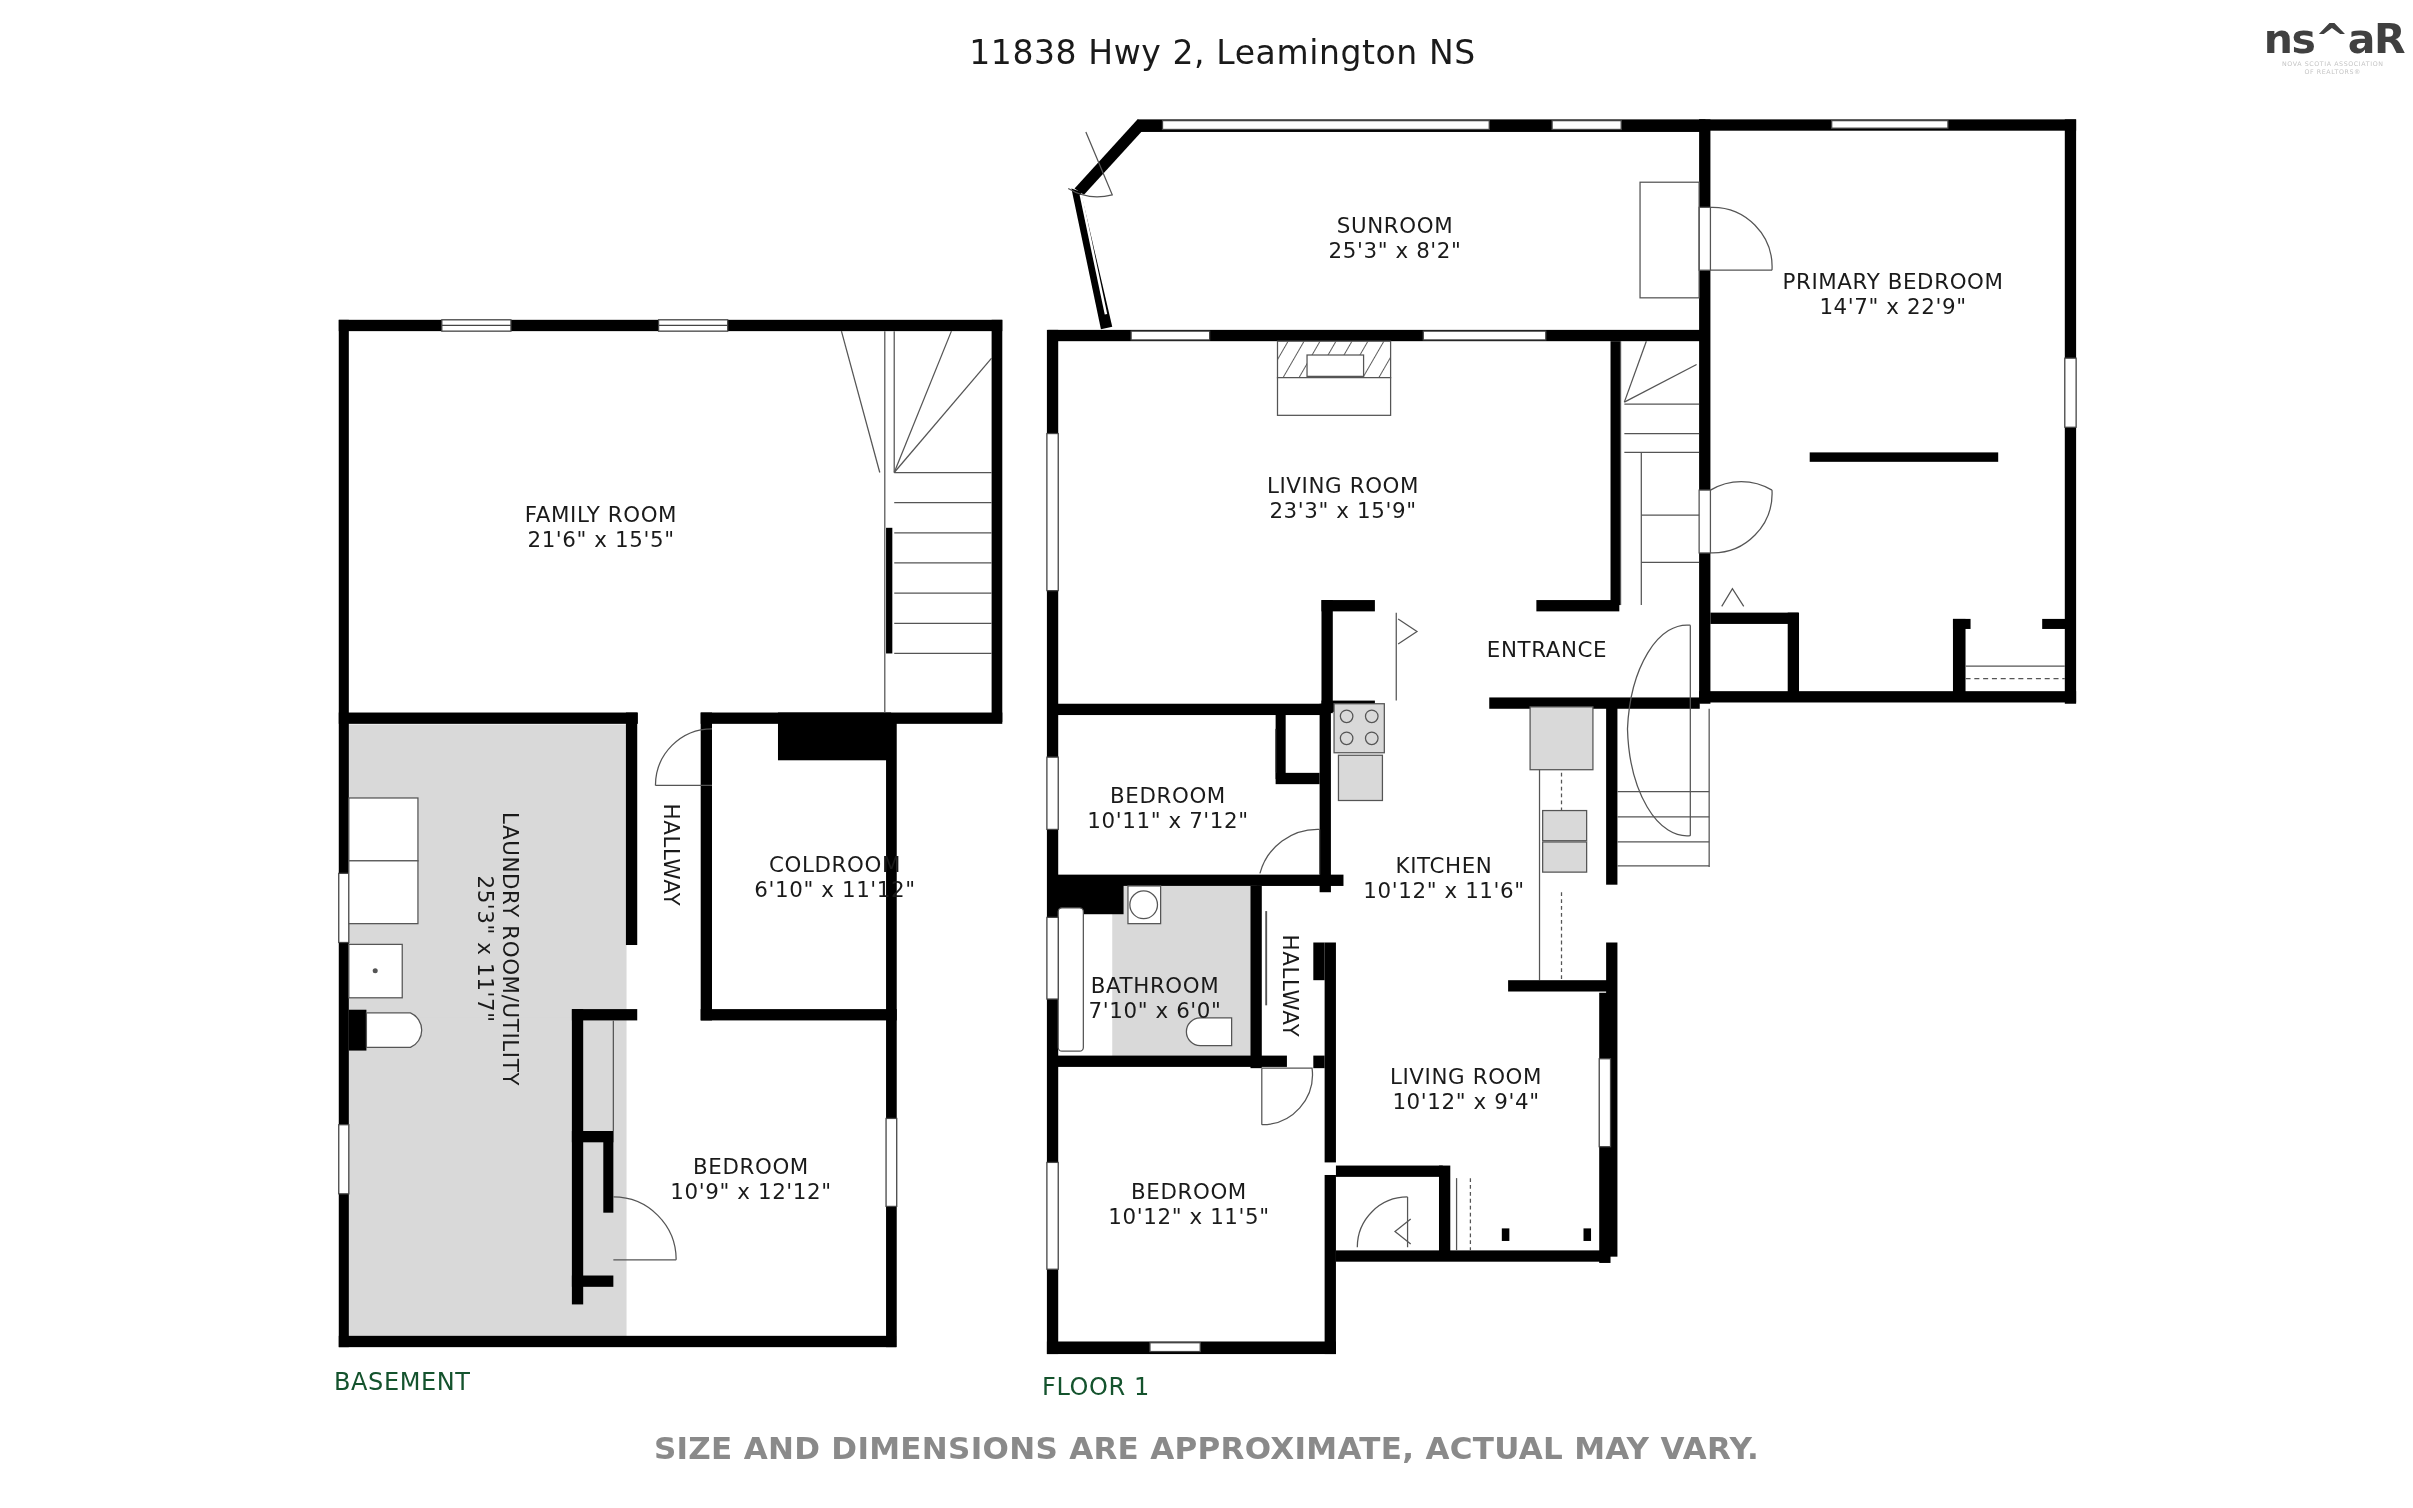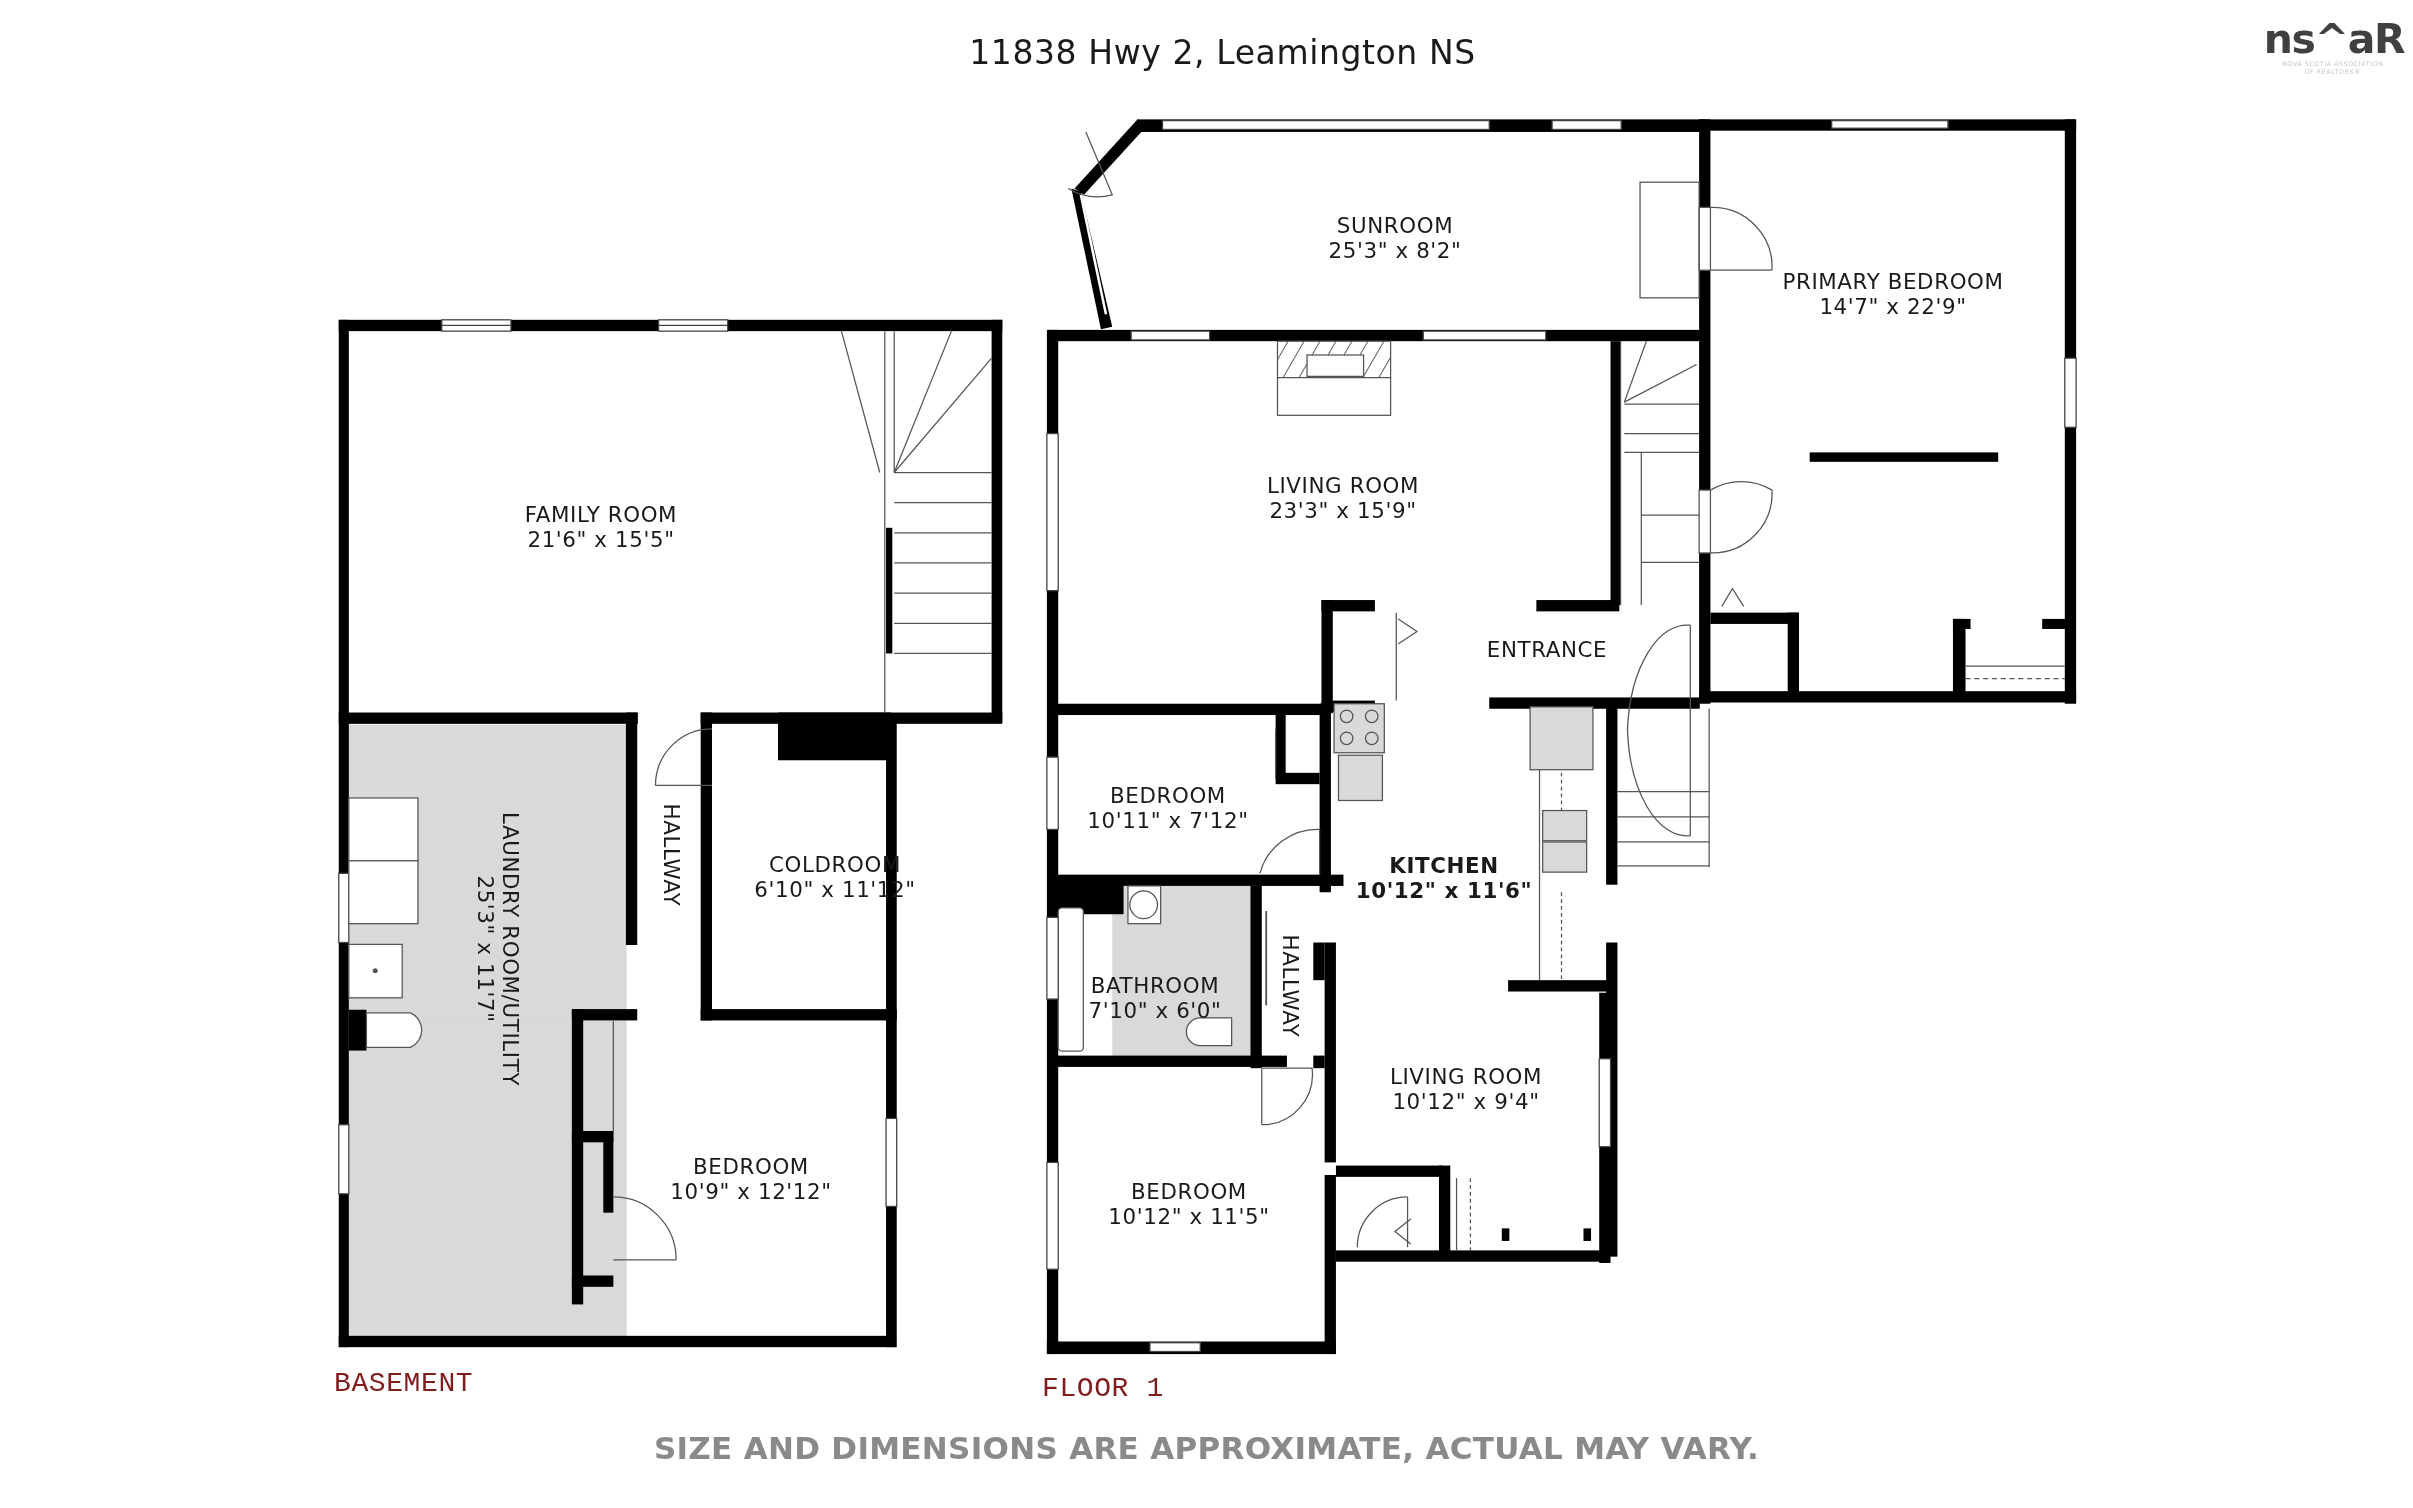--- a/index.html
+++ b/index.html
@@ -4,21 +4,21 @@
 <style>
   html, body { margin:0; padding:0; background:#ffffff; }
   body { width:2413px; height:1508px; position:relative; overflow:hidden; font-family:"DejaVu Sans", sans-serif; }
   .title { position:absolute; left:16px; width:2413px; top:33px; text-align:center; font-size:33px; color:#1a1a1a; letter-spacing:0.6px; }
   .logo { position:absolute; right:11.3px; top:19px; width:138px; height:63px; color:#b8b8b8; text-align:center; }
   .logo .mark { font-size:41px; font-weight:bold; line-height:41px; letter-spacing:-1.3px; color:#404040; }
   .logo .sub { font-size:6.3px; letter-spacing:0.6px; color:#c4c4c4; line-height:7.5px; }
   .plan { position:absolute; left:0; top:0; }
   .room-label { position:absolute; text-align:center; font-size:21.4px; color:#1a1a1a; line-height:25px; letter-spacing:0.6px; transform:translate(-50%,-50%); white-space:nowrap; }
   .room-label.vert { transform:translate(-50%,-50%) rotate(90deg); }
-  .floor-label { position:absolute; font-size:28px; color:#7f1d1d; letter-spacing:0.6px;font-family:Liberation Mono, monospace; }
+  .floor-label { position:absolute; font-size:24px; color:#14532d; letter-spacing:0.6px; }
   .disclaimer { position:absolute; left:0; width:2413px; top:1430px; text-align:center; font-size:31px; font-weight:bold; color:#8a8a8a; letter-spacing:0.3px; }
 </style>
 </head>
 <body>
 
 <div class="title">11838 Hwy 2, Leamington NS</div>
 
 <div class="logo">
   <div class="mark">ns^aR</div>
   <div class="sub">NOVA SCOTIA ASSOCIATION</div>
@@ -277,21 +277,21 @@
     <div>LIVING ROOM</div>
     <div>23'3" x 15'9"</div>
   </div>
   <div class="room-label" style="left:1547px; top:649px;">
     <div>ENTRANCE</div>
   </div>
   <div class="room-label" style="left:1168px; top:808px;">
     <div>BEDROOM</div>
     <div>10'11" x 7'12"</div>
   </div>
-  <div class="room-label" style="left:1444px; top:878px;font-weight:bold;">
+  <div class="room-label" style="left:1444px; top:878px;">
     <div>KITCHEN</div>
     <div>10'12" x 11'6"</div>
   </div>
   <div class="room-label" style="left:1155px; top:998px;">
     <div>BATHROOM</div>
     <div>7'10" x 6'0"</div>
   </div>
   <div class="room-label vert" style="left:1290px; top:986px;">
     <div>HALLWAY</div>
   </div>

